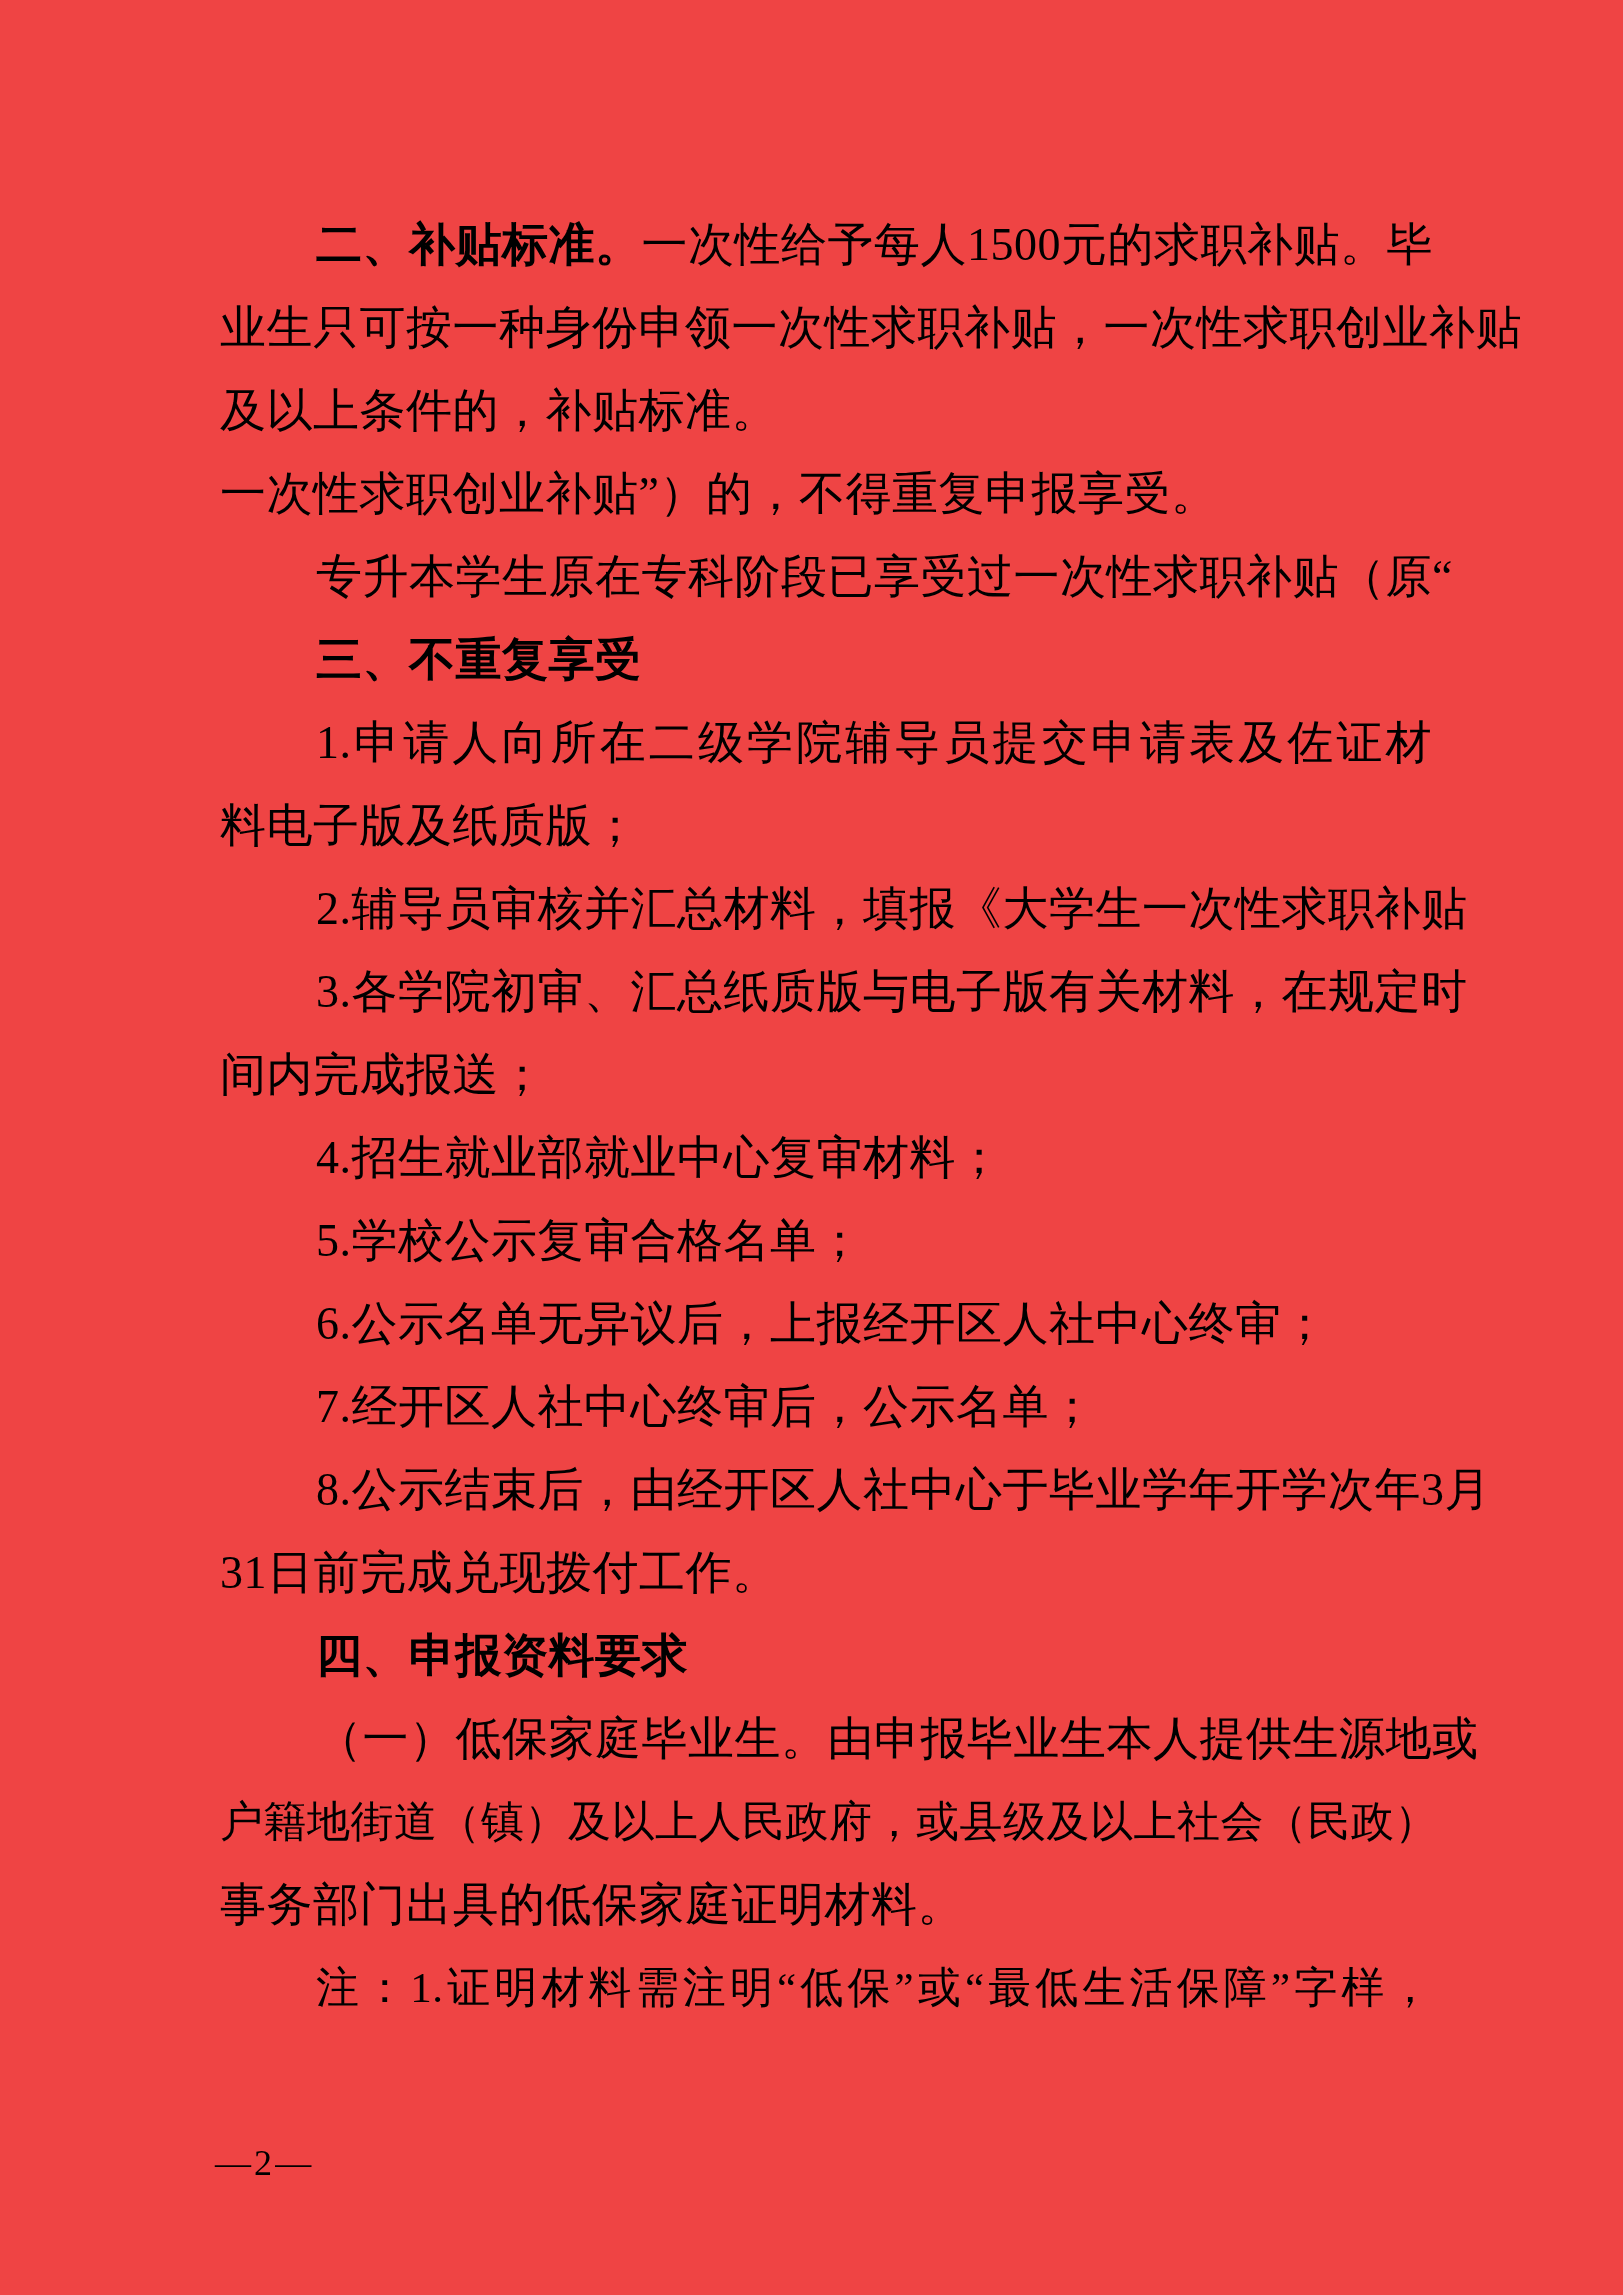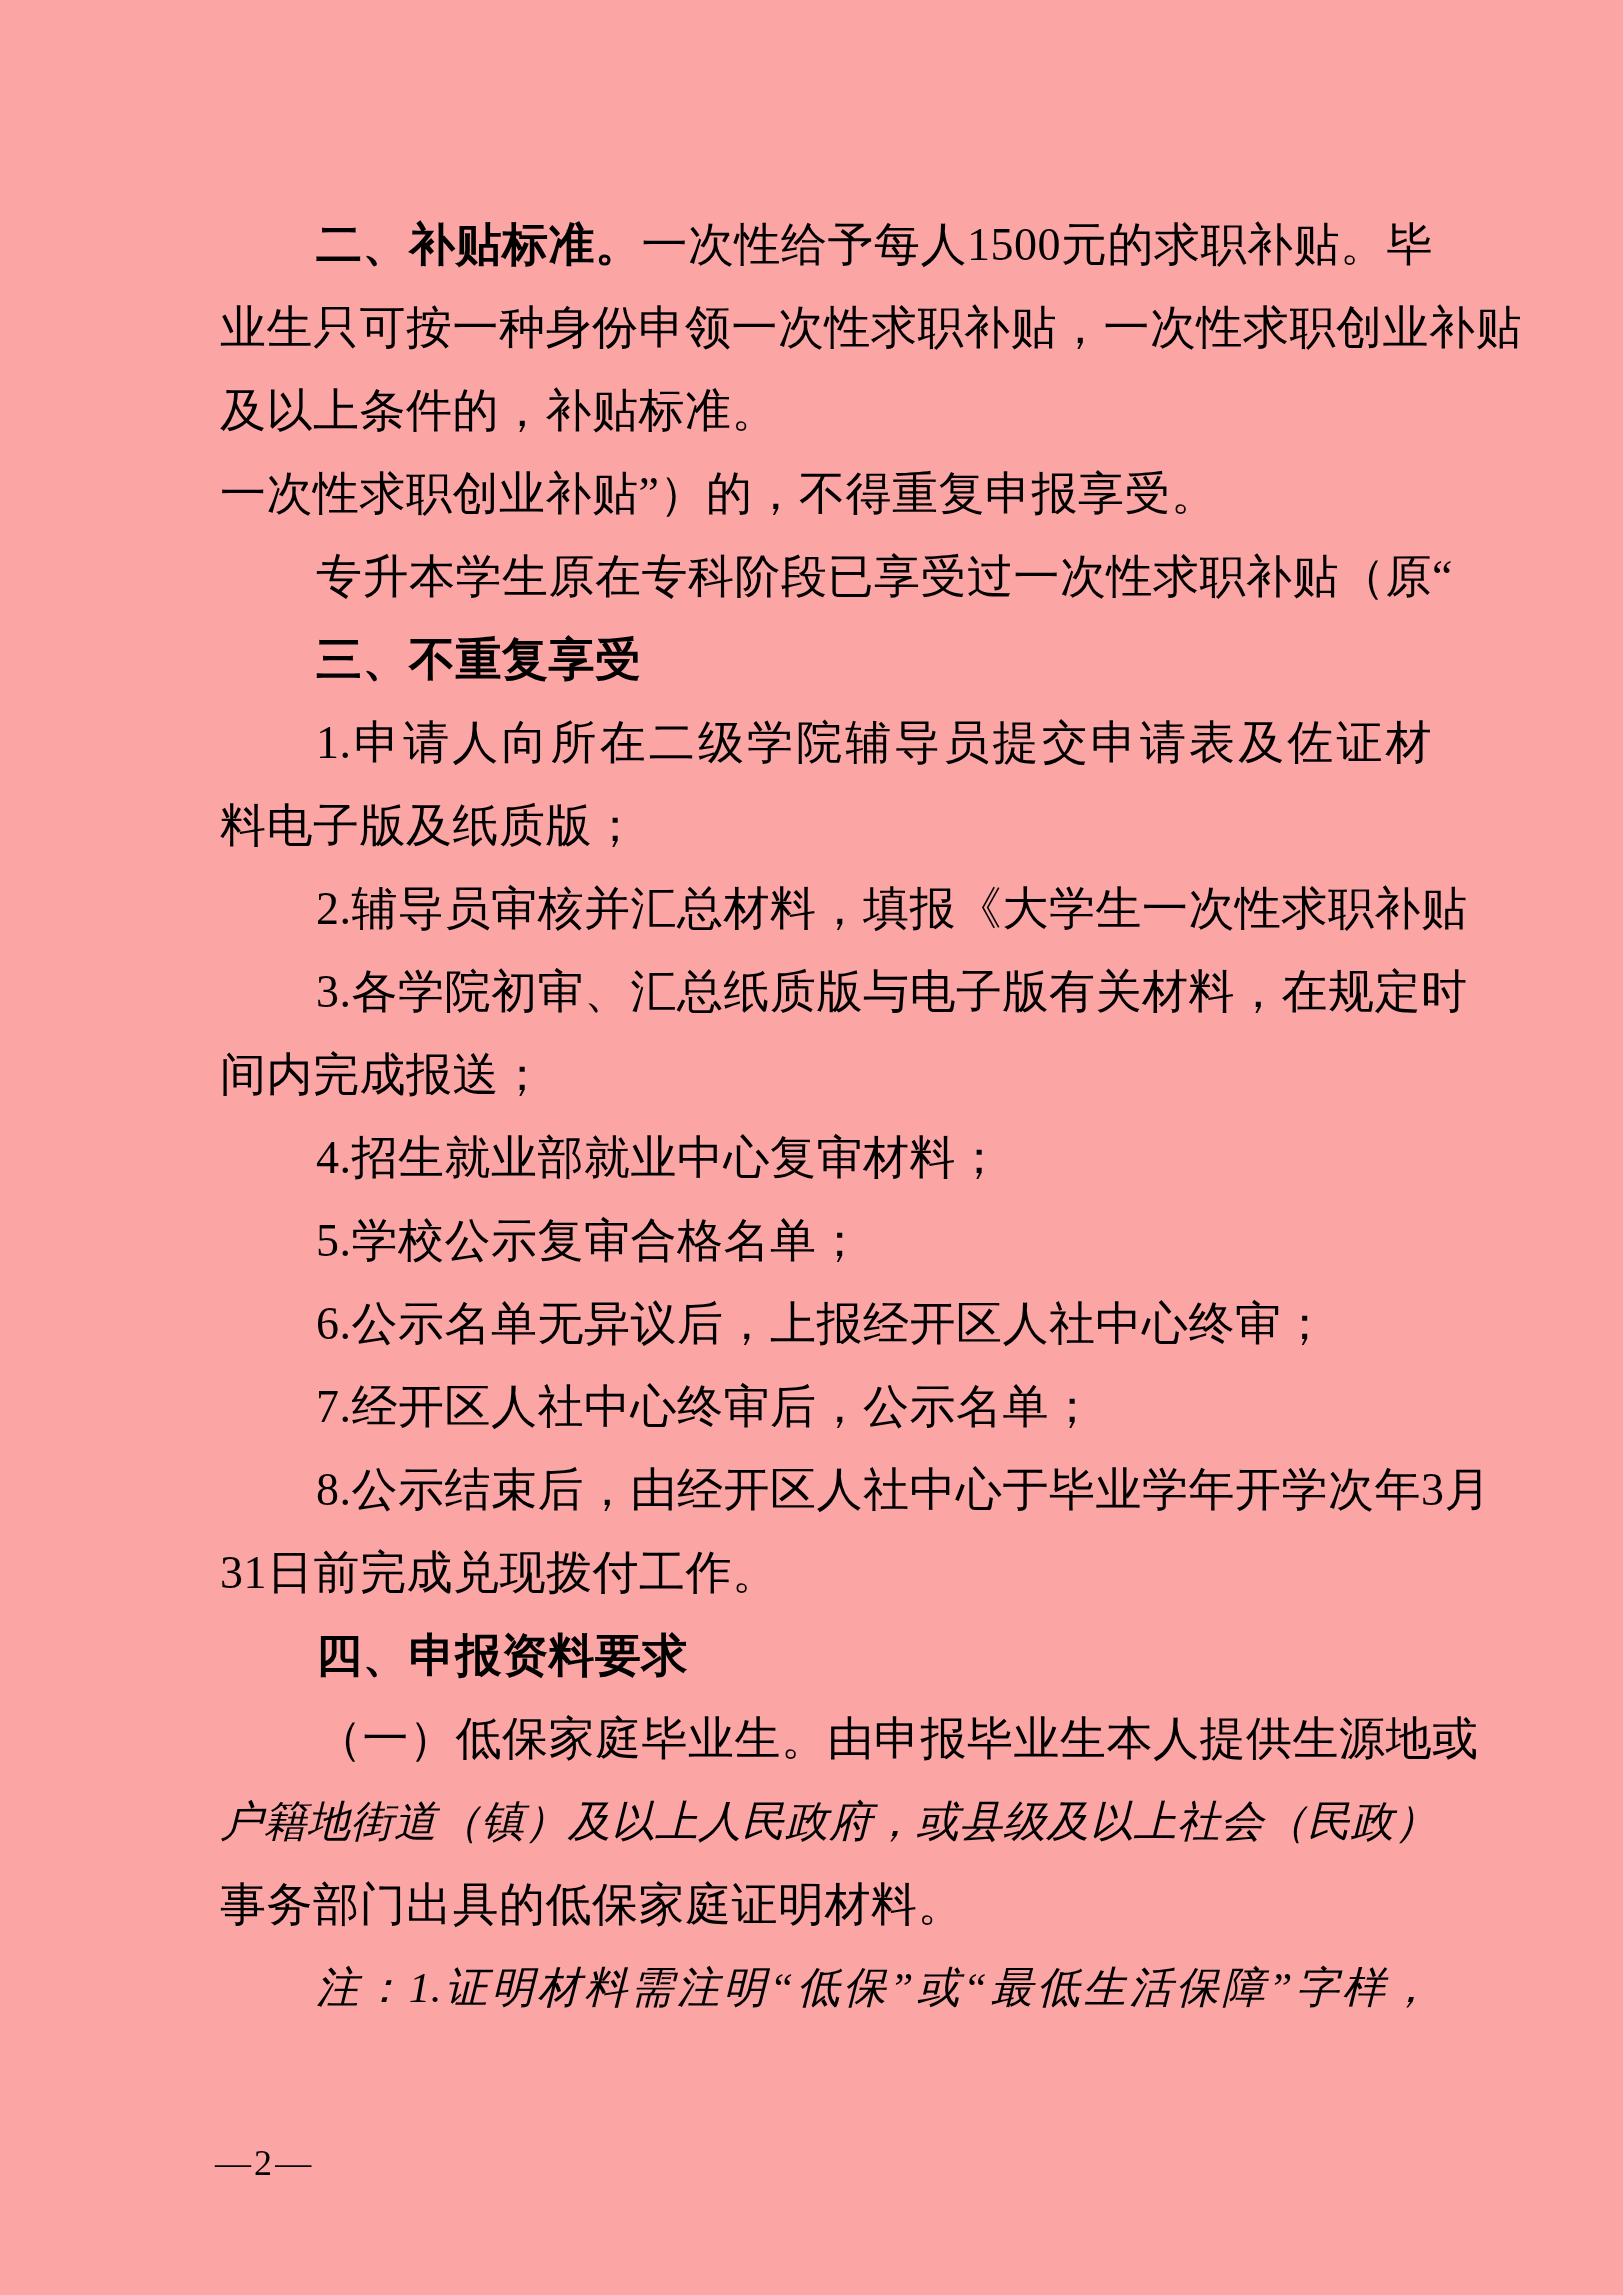--- a/index.html
+++ b/index.html
@@ -12,21 +12,21 @@
     background: #ffffff;
     position: relative;
     overflow: hidden;
   }
   .page {
     position: absolute;
     left: 0;
     top: 0;
     width: 1623px;
     height: 2295px;
-    background: #fca5a5;
+    background: #ef4444;
     color: #000000;
   }
   .doc {
     position: absolute;
     left: 220px;
     top: 203px;
     width: 1212px;
     font-family: "Liberation Serif", serif;
     font-size: 46px;
     color: #000000;
@@ -41,21 +41,20 @@
     padding-left: 96px;
   }
   
   .fill {
     text-align: justify;
     text-align-last: justify;
   }
   
   .tight {
     font-size: 43px;
-    font-style: italic;
   }
   .h {
     font-family: "Liberation Sans", sans-serif;
     font-weight: 700;
   }
   .pagenum {
     position: absolute;
     left: 215px;
     top: 2140px;
     height: 46px;

